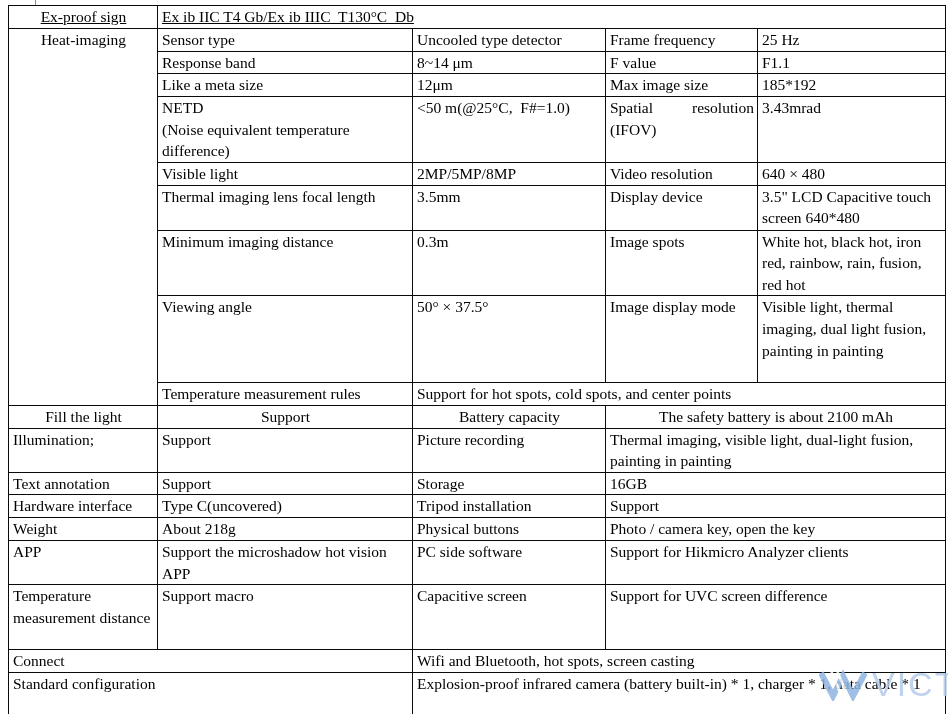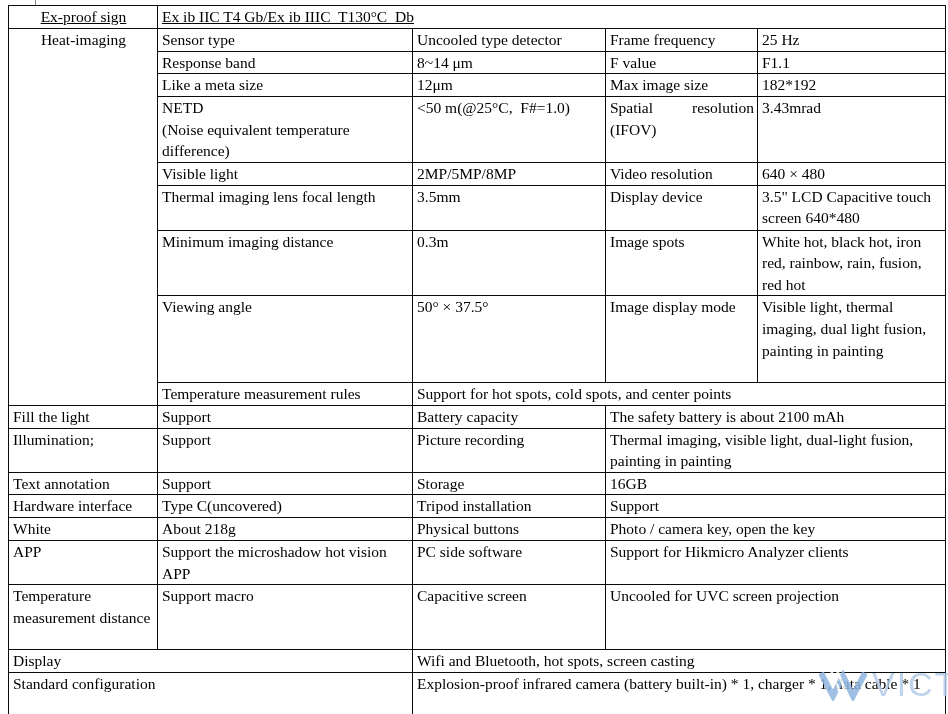--- a/index.html
+++ b/index.html
@@ -66,21 +66,21 @@
       <tr style="height: 22px; margin-top: 22px;">
         <td>Response band</td>
         <td>8~14 μm</td>
         <td>F value</td>
         <td>F1.1</td>
       </tr>
       <tr style="height: 23px;">
         <td>Like a meta size</td>
         <td>12μm</td>
         <td>Max image size</td>
-        <td>182*192</td>
+        <td>185*192</td>
       </tr>
       <tr style="height: 65px;">
         <td>NETD
 (Noise equivalent temperature difference)</td>
         <td>&lt;50 m(@25°C,  F#=1.0)</td>
         <td class="justify">Spatial resolution (IFOV)</td>
         <td>3.43mrad</td>
       </tr>
       <tr style="height: 22px;">
         <td>Visible light</td>
@@ -103,21 +103,21 @@
       <tr style="height: 87px;">
         <td>Viewing angle</td>
         <td>50° × 37.5°</td>
         <td>Image display mode</td>
         <td>Visible light, thermal imaging, dual light fusion, painting in painting</td>
       </tr>
       <tr style="height: 22px;">
         <td>Temperature measurement rules</td>
         <td colspan="3">Support for hot spots, cold spots, and center points</td>
       </tr>
-      <tr style="height: 22px;">
+      <tr style="height: 22px; text-align: center;">
         <td>Fill the light</td>
         <td>Support</td>
         <td>Battery capacity</td>
         <td colspan="2">The safety battery is about 2100 mAh</td>
       </tr>
       <tr style="height: 44px;">
         <td>Illumination;</td>
         <td>Support</td>
         <td>Picture recording</td>
         <td colspan="2">Thermal imaging, visible light, dual-light fusion, painting in painting</td>
@@ -128,39 +128,39 @@
         <td>Storage</td>
         <td colspan="2">16GB</td>
       </tr>
       <tr style="height: 23px;">
         <td>Hardware interface</td>
         <td>Type C(uncovered)</td>
         <td>Tripod installation</td>
         <td colspan="2">Support</td>
       </tr>
       <tr style="height: 22px;">
-        <td>White</td>
+        <td>Weight</td>
         <td>About 218g</td>
         <td>Physical buttons</td>
         <td colspan="2">Photo / camera key, open the key</td>
       </tr>
       <tr style="height: 44px;">
         <td>APP</td>
         <td>Support the microshadow hot vision APP</td>
         <td>PC side software</td>
         <td colspan="2">Support for Hikmicro Analyzer clients</td>
       </tr>
       <tr style="height: 65px;">
         <td>Temperature measurement distance</td>
         <td>Support macro</td>
         <td>Capacitive screen</td>
-        <td colspan="2">Uncooled for UVC screen projection</td>
+        <td colspan="2">Support for UVC screen difference</td>
       </tr>
       <tr style="height: 22px;">
-        <td colspan="2">Display</td>
+        <td colspan="2">Connect</td>
         <td colspan="3">Wifi and Bluetooth, hot spots, screen casting</td>
       </tr>
       <tr style="height: 48px;">
         <td colspan="2">Standard configuration</td>
         <td colspan="3">Explosion-proof infrared camera (battery built-in) * 1, charger * 1, data cable * 1</td>
       </tr>
     </tbody>
 </table>
 
 <div class="watermark">

